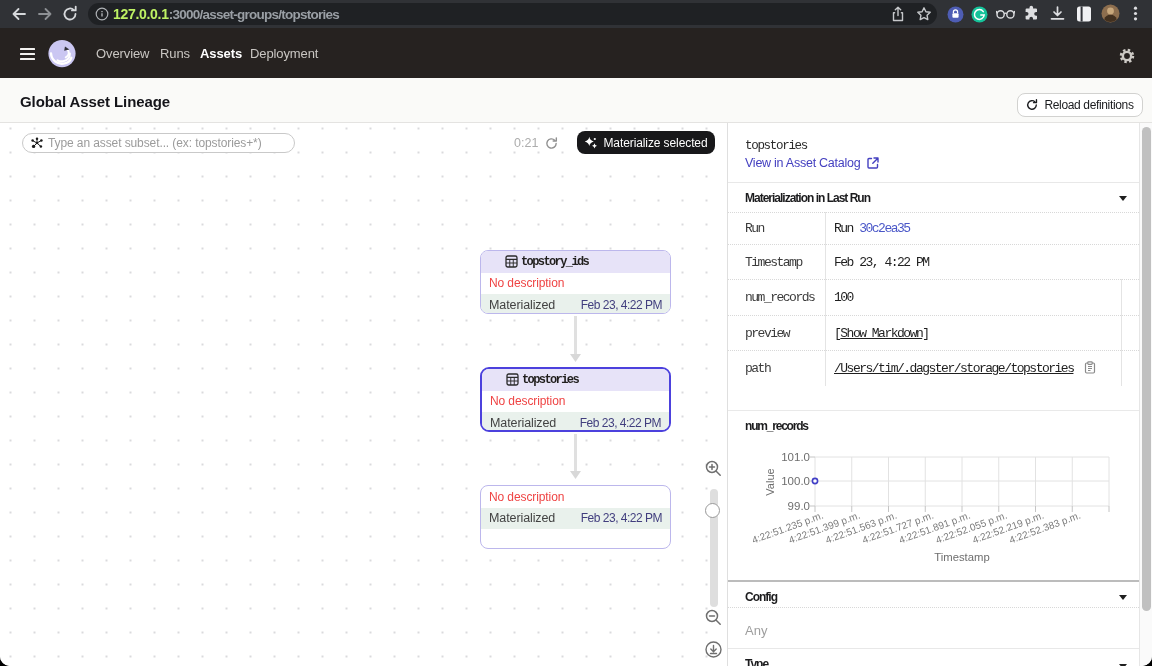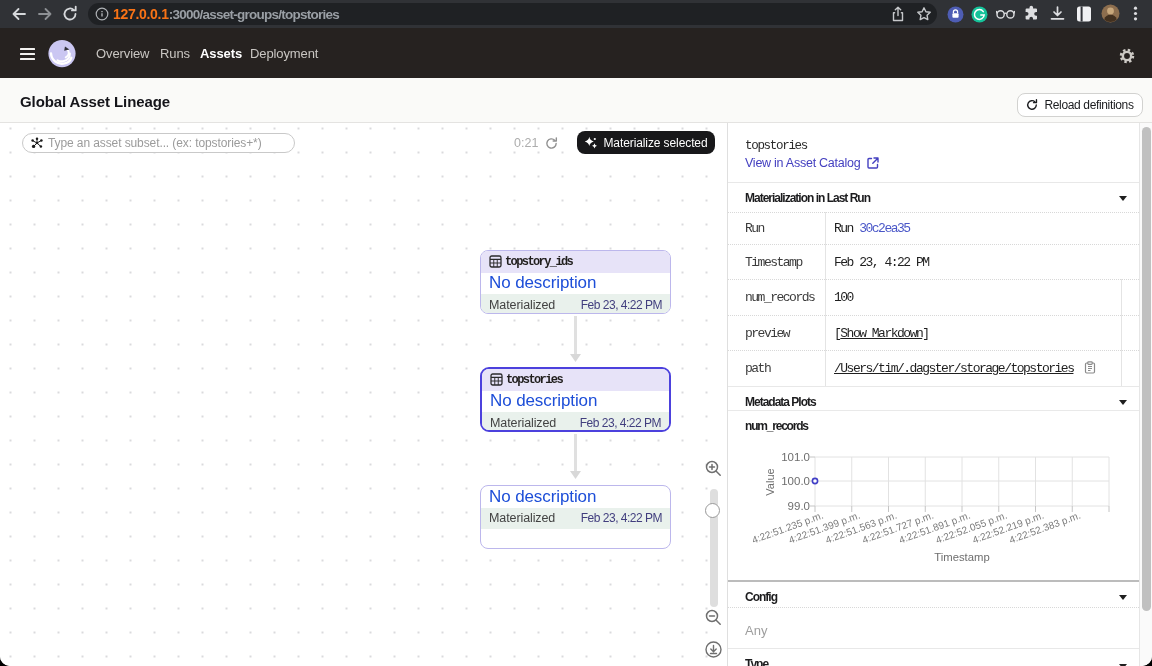--- a/index.html
+++ b/index.html
@@ -35,23 +35,23 @@
   background-image: radial-gradient(circle, #dadadd 1.25px, rgba(0,0,0,0) 1.5px);
   background-size: 24px 24px; background-position: -1.5px -6.5px; background-color:#fff; }
 .subset { position:absolute; left:22px; top:10px; width:273px; height:20px; border:1px solid #c9c9c9; border-radius:10px; background:#fff; display:flex; align-items:center;text-align:center; }
 .subset .ph { font-size:12px; color:#9b9b9b; margin-left:5px; letter-spacing:-0.1px; }
 .timer { position:absolute; left:514px; top:13px; font-size:12.5px; color:#adadad; }
 .matbtn { position:absolute; left:577px; top:8px; width:138px; height:23px; background:#18181a; border-radius:8px; color:#fff; font-size:12px; letter-spacing:-0.2px; font-weight:500; display:flex; align-items:center; justify-content:center; gap:5px; letter-spacing:-0.1px; }
 
 
 .node { position:absolute; left:480px; width:191px; height:64px; background:#fff; border:1px solid #bcb7ec; border-radius:8px; overflow:hidden; }
 .node.sel { border:2px solid #4c41dd; border-radius:9px; }
-.nhead { height:21.5px; background:#e7e3f8; display:flex; align-items:center; padding-left:8px; gap:3px; }
+.nhead { height:21.5px; background:#e7e3f8; display:flex; align-items:center; padding-left:24px; gap:3px; }
 .nname { font-family:"Liberation Mono", monospace; font-size:12px; letter-spacing:-1.6px; font-weight:700; color:#211f1e; }
-.ndesc { height:21.5px; display:flex; align-items:center; padding-left:8px; font-size:17px; color:#1d4ed8; letter-spacing:-0.1px; }
+.ndesc { height:21.5px; display:flex; align-items:center; padding-left:8px; font-size:12px; color:#ef4444; letter-spacing:-0.1px; }
 .nfoot { height:21px; background:#e9f1ec; display:flex; align-items:center; justify-content:space-between; padding:0 8px; }
 .nfoot .m { font-size:12.5px; color:#424242; letter-spacing:-0.1px; }
 .nfoot .d { font-size:12px; color:#413e7e; letter-spacing:-0.5px; }
 
 
 .panel { position:relative; width:413px; height:543px; background:#fff; border-left:1px solid #dfdfdf; border-right:1px solid #e6e6e6; overflow:hidden; }
 .sbar { position:relative; width:12px; height:543px; background:#fafafa; }
 .sthumb { position:absolute; left:1.5px; top:4px; width:9px; height:484px; background:#c0c0c0; border-radius:4.5px; }
 .ptitle { position:absolute; left:17px; top:16px; font-family:"Liberation Mono", monospace; font-size:12.5px; letter-spacing:-1.3px; color:#2b2b2b; }
 .plink { position:absolute; left:17px; top:33px; font-size:12.5px; color:#4440c0; letter-spacing:-0.25px; }
@@ -113,21 +113,21 @@
     <svg class="abs" style="left:1127px;top:5px;" width="17" height="17" viewBox="0 0 17 17" fill="#dddee1">
         <circle cx="8.5" cy="3.2" r="1.6"></circle>
         <circle cx="8.5" cy="8.5" r="1.6"></circle>
         <circle cx="8.5" cy="13.8" r="1.6"></circle>
       </svg>
     <div class="omni">
       <svg class="abs" style="left:7px;top:4px;" width="14" height="14" viewBox="0 0 14 14" fill="none" stroke="#aeb1b5" stroke-width="1.2">
           <circle cx="7" cy="7" r="5.8"></circle>
           <path d="M7 6.3v3.2M7 4.1v1.1" stroke-width="1.4"></path>
         </svg>
-      <div class="url"><span style="color:#f97316">127.0.0.1</span><span style="font-size:13.5px;letter-spacing:-0.75px;">:3000/asset-groups/topstories</span></div>
+      <div class="url"><span style="color:#bef264">127.0.0.1</span><span style="font-size:13.5px;letter-spacing:-0.75px;">:3000/asset-groups/topstories</span></div>
       <svg class="abs" style="left:802px;top:3px;" width="16" height="16" viewBox="0 0 16 16" fill="none" stroke="#c6c8cb" stroke-width="1.4" stroke-linecap="round" stroke-linejoin="round">
           <path d="M8 1.5v8M5.3 3.8L8 1.2l2.7 2.6"></path>
           <path d="M4.6 6.8H3.5v7.7h9V6.8h-1.1"></path>
         </svg>
       <svg class="abs" style="left:828px;top:3px;" width="16" height="16" viewBox="0 0 16 16" fill="none" stroke="#c6c8cb" stroke-width="1.4" stroke-linejoin="round">
           <path d="M8 1.8l1.9 3.9 4.3.6-3.1 3 .7 4.3L8 11.6l-3.8 2 .7-4.3-3.1-3 4.3-.6z"></path>
         </svg>
     </div>
   </div>
 
@@ -291,26 +291,20 @@
           <div class="mlabel">path</div>
           <div class="mval"><span style="text-decoration:underline">/Users/tim/.dagster/storage/topstories</span> <svg style="margin-left:4px;vertical-align:-2px;" width="12" height="13" viewBox="0 0 12 13" fill="none" stroke="#8a8a8a" stroke-width="1.2">
               <rect x="1.5" y="2" width="9" height="10" rx="1.2"></rect>
               <rect x="3.8" y="0.8" width="4.4" height="2.6" rx="0.8" fill="#fff"></rect>
               <path d="M4 5.5h4M4 7.5h4M4 9.5h2.5"></path>
             </svg></div>
         </div>
       <div class="vline" style="left:97px; top:89px; height:174px;"></div>
       <div class="vline" style="left:393px; top:156px; height:107px;"></div>
 
-      <div class="sect" style="top:263px;">
-        <div class="shead">
-            <div class="t">Metadata Plots</div>
-            <div class="caret"></div>
-          </div>
-      </div>
       <div class="abs" style="left:0; top:287px; width:100%; border-top:1px solid #e9e9e9;"></div>
       <div class="abs" style="left:17px; top:296px; font-size:12px; font-weight:700; color:#1c1c1e; letter-spacing:-1.2px;">num_records</div>
 
       <svg class="abs" style="left:0;top:322px;" width="411" height="125" viewBox="0 0 411 125" font-family="Liberation Sans, sans-serif">
         <g stroke="#e2e2e2" stroke-width="1">
           <path d="M87 12v49M123.75 12v49M160.5 12v49M197.25 12v49M234 12v49M270.75 12v49M307.5 12v49M344.25 12v49M381 12v49"></path>
           <path d="M87 12h294M87 36h294M87 61h294"></path>
         </g>
         <g stroke="#c4c4c4" stroke-width="1">
           <path d="M87 61v6M123.75 61v6M160.5 61v6M197.25 61v6M234 61v6M270.75 61v6M307.5 61v6M344.25 61v6M381 61v6"></path>

